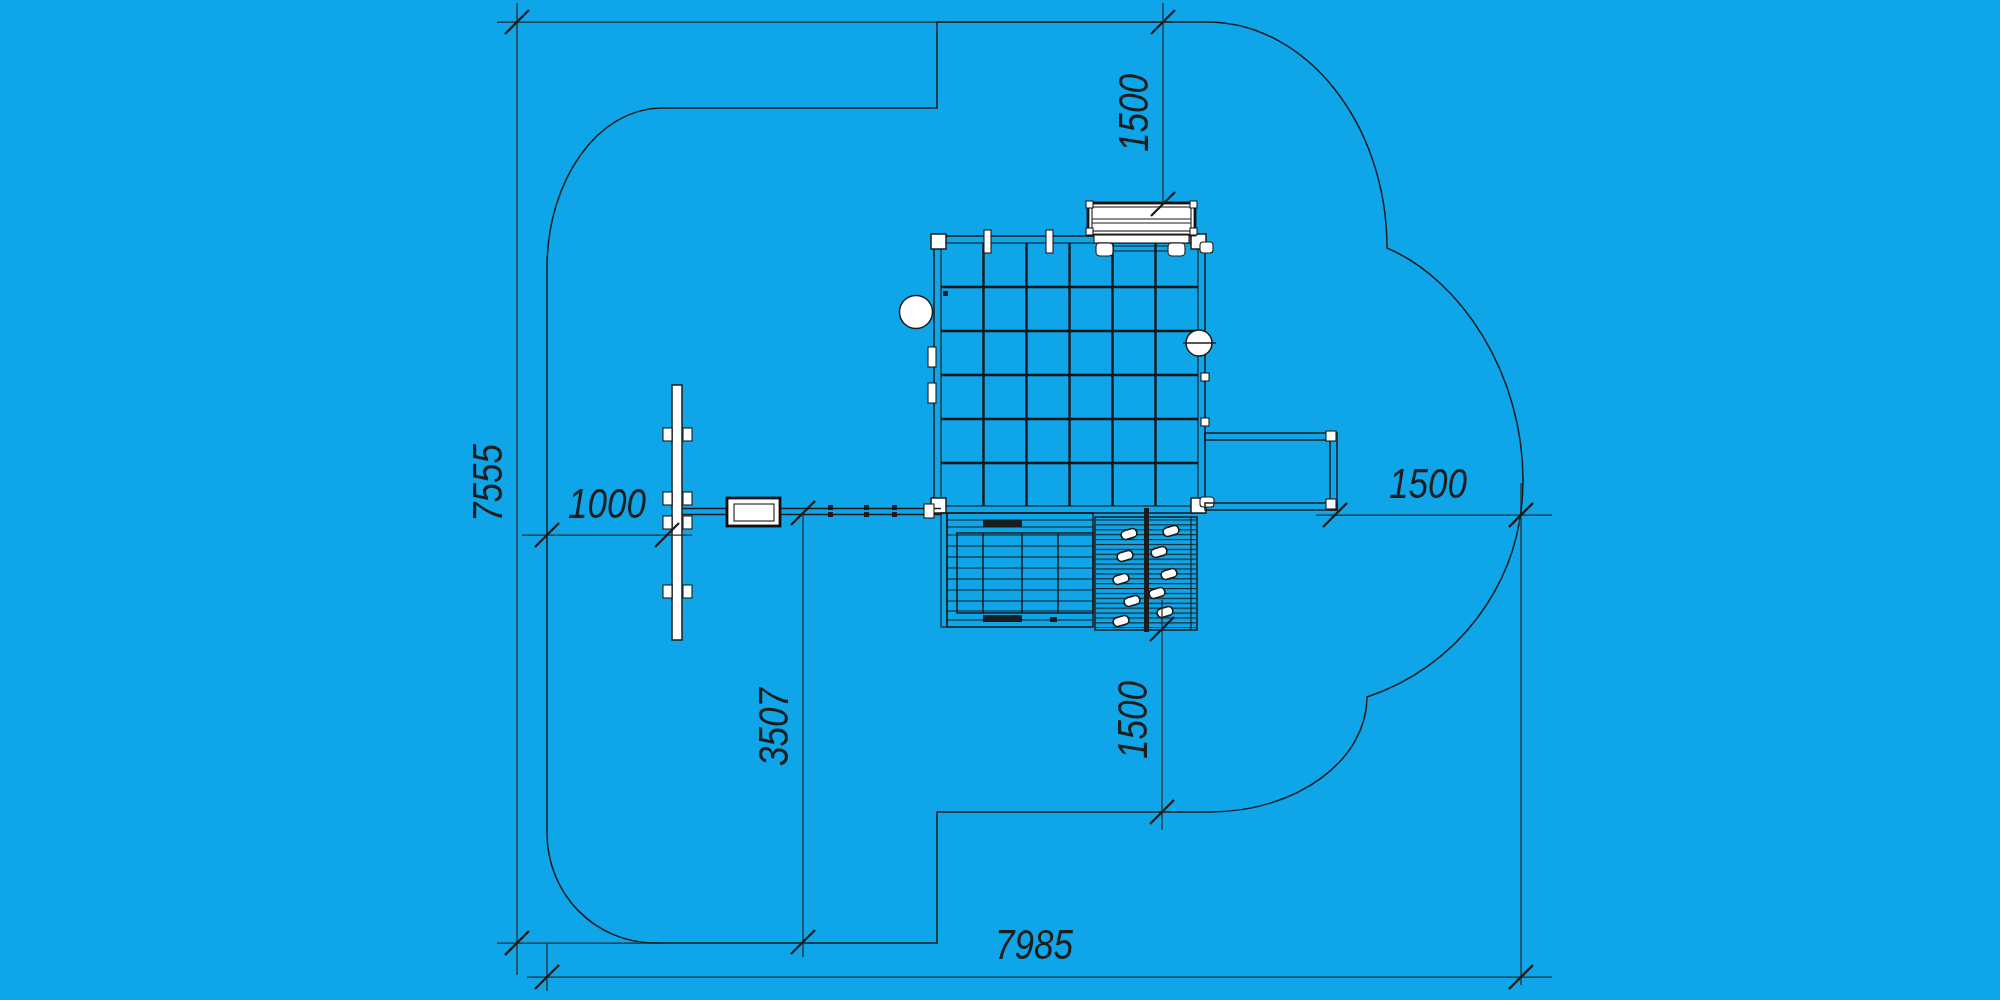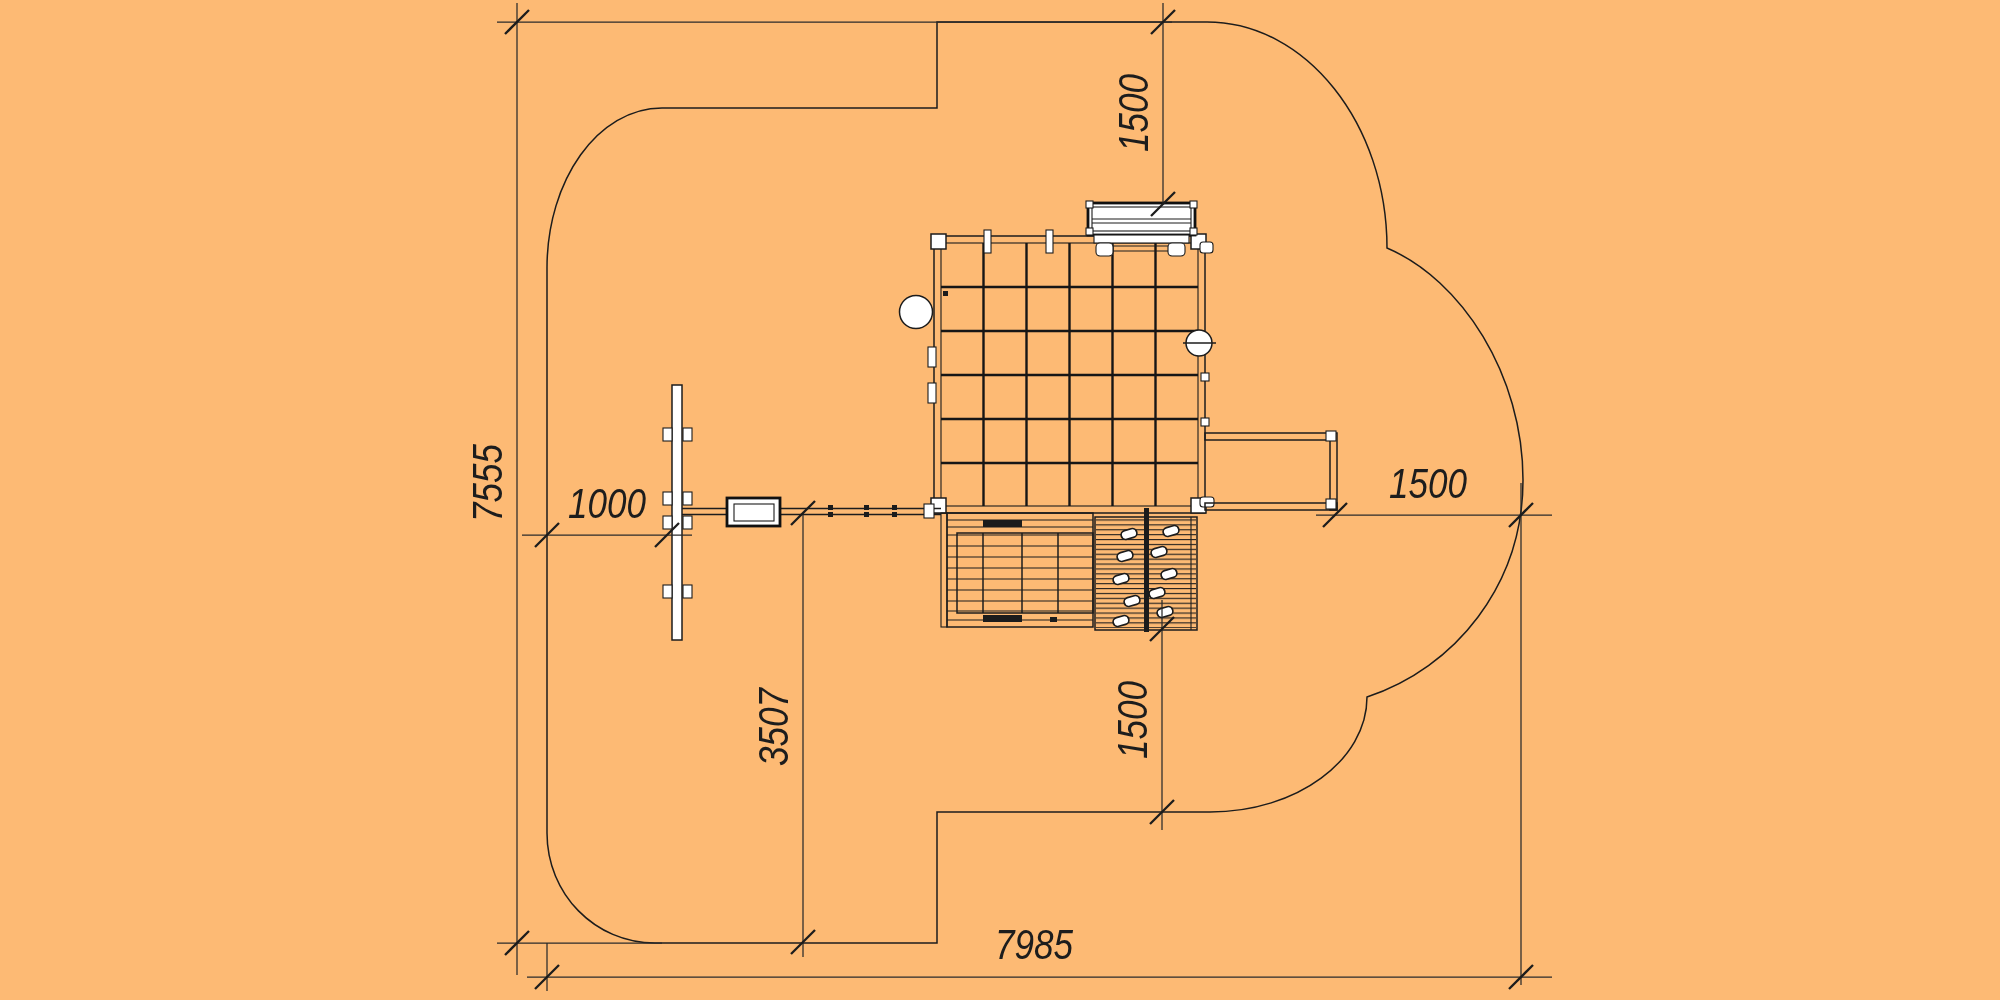--- a/index.html
+++ b/index.html
@@ -1,16 +1,16 @@
 <!DOCTYPE html>
 <html><head>
 <meta charset="utf-8">
 <style>
   html,body{margin:0;padding:0;background:#ffffff;}
-  .canvas{position:relative;width:2000px;height:1000px;background:#fdba74;overflow:hidden;}
+  .canvas{position:relative;width:2000px;height:1000px;background:#0ea5e9;overflow:hidden;}
   svg{position:absolute;left:0;top:0;}
   .ln{stroke:#1c1c1c;stroke-width:1.5;fill:none}
   .lnt{stroke:#1c1c1c;stroke-width:1.1;fill:none}
   .grid{stroke:#161616;stroke-width:2.4;fill:none}
   .dim{stroke:#2a2a2a;stroke-width:1.25;fill:none}
   .tick{stroke:#1c1c1c;stroke-width:2.3}
   .wfill{fill:#ffffff}
   .kfill{fill:#1c1c1c}
   .hold{fill:#ffffff;stroke:#1c1c1c;stroke-width:1.7}
   .bold{stroke:#111111;stroke-width:2.8;fill:#ffffff}

